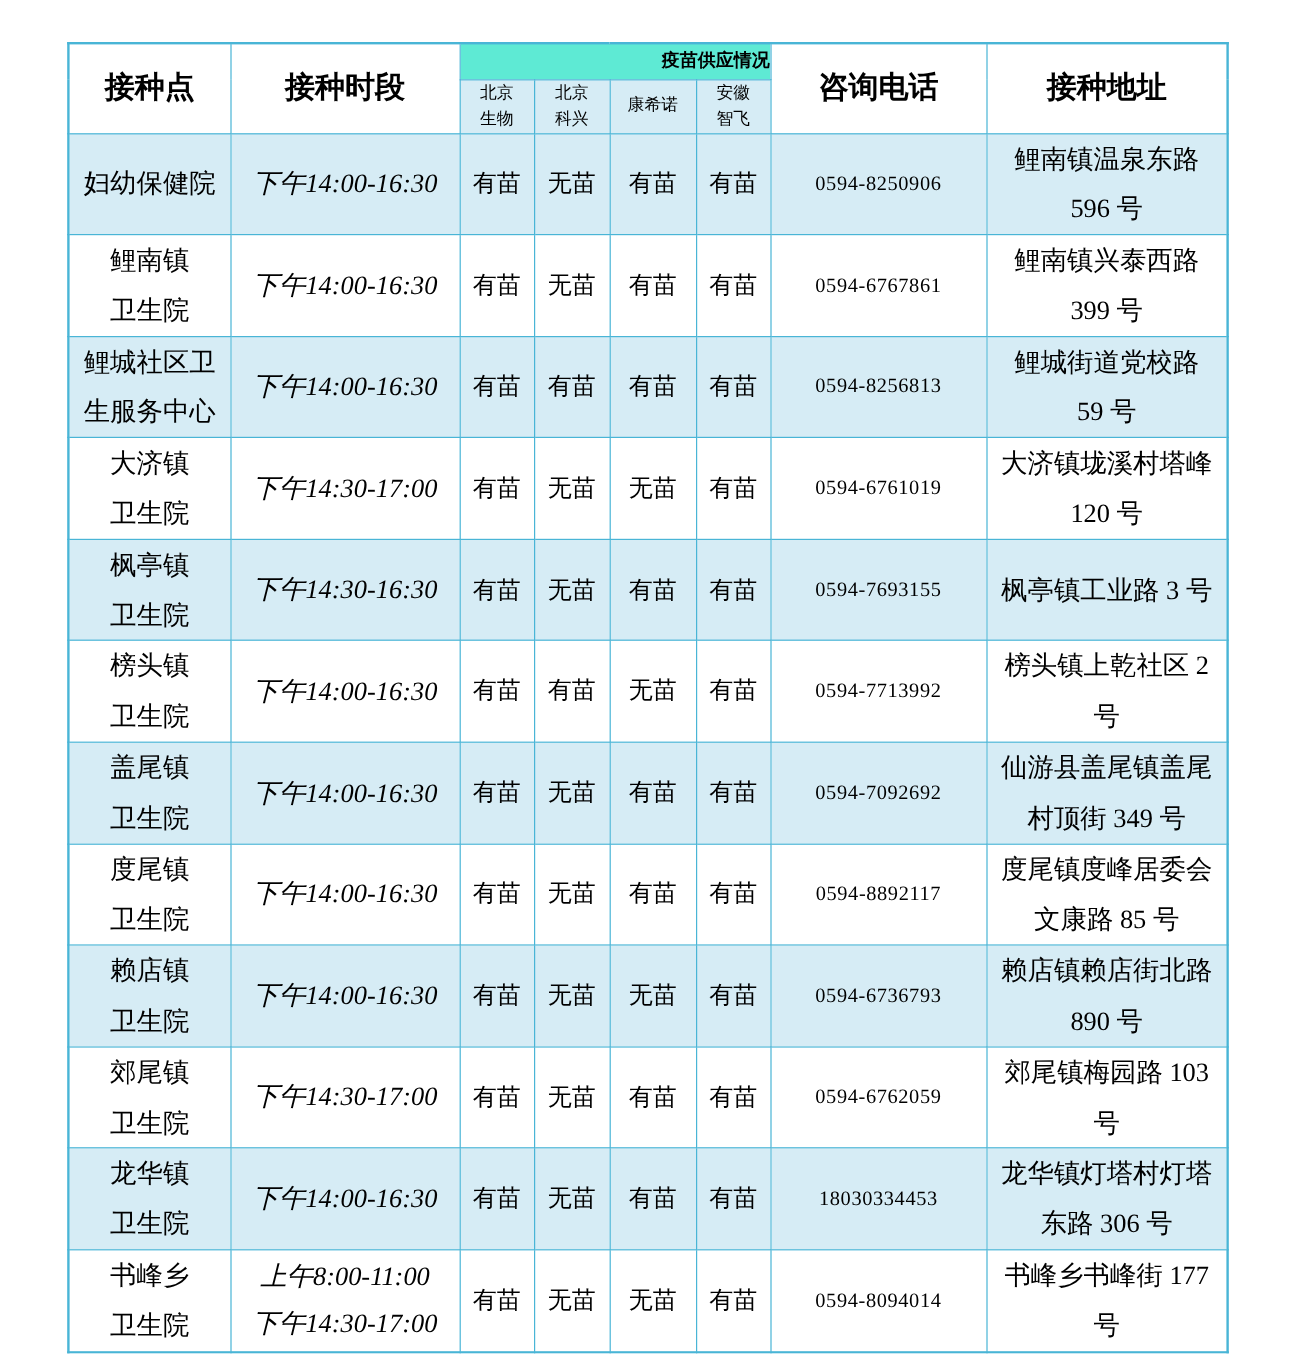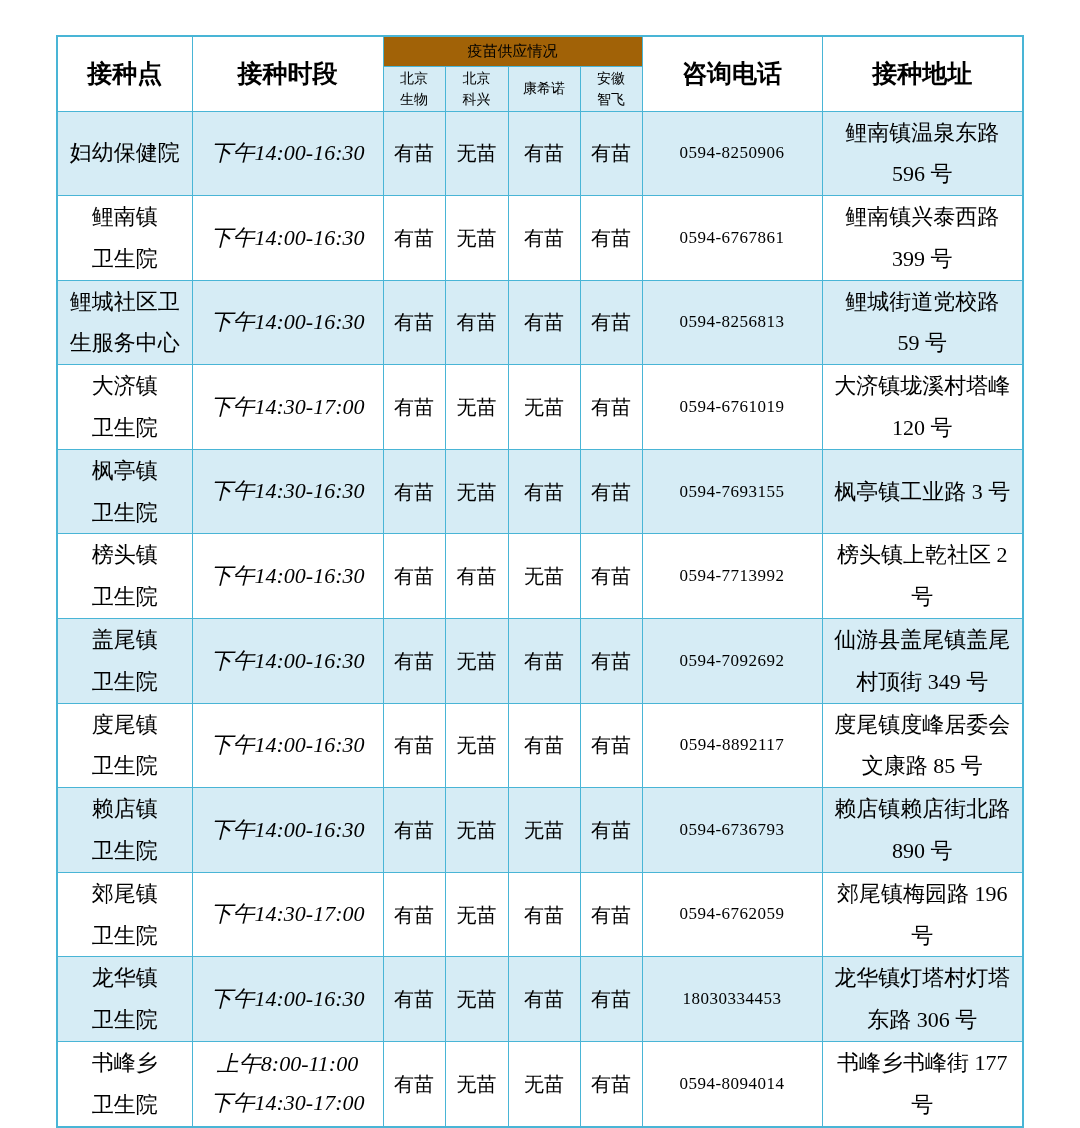--- a/index.html
+++ b/index.html
@@ -41,22 +41,23 @@
   thead th {
     font-size: 25px;
     font-weight: 600;
     background: #ffffff;
     line-height: 1.3;
   }
   thead tr.h-top { height: 30px; }
   thead tr.h-sub { height: 45px; }
   thead th.group {
     font-size: 15px;
-    font-weight: 400;
-    background: #a16207;
+    font-weight: 700;
+    background: #5eead4;
+    text-align: right;
   }
   thead th.sub {
     font-size: 14px;
     font-weight: normal;
     background: #d6ecf5;
     line-height: 1.5;
   }
   
   tbody tr { height: 82px; }
   tbody td {
@@ -221,21 +222,21 @@
 
   <tr>
     <td class="site">郊尾镇
 卫生院</td>
     <td class="time">下午14:30-17:00</td>
     <td class="supply">有苗</td>
     <td class="supply">无苗</td>
     <td class="supply">有苗</td>
     <td class="supply">有苗</td>
     <td class="phone">0594-6762059</td>
-    <td class="address">郊尾镇梅园路 196
+    <td class="address">郊尾镇梅园路 103
 号</td>
   </tr>
 
   <tr class="stripe">
     <td class="site">龙华镇
 卫生院</td>
     <td class="time">下午14:00-16:30</td>
     <td class="supply">有苗</td>
     <td class="supply">无苗</td>
     <td class="supply">有苗</td>

